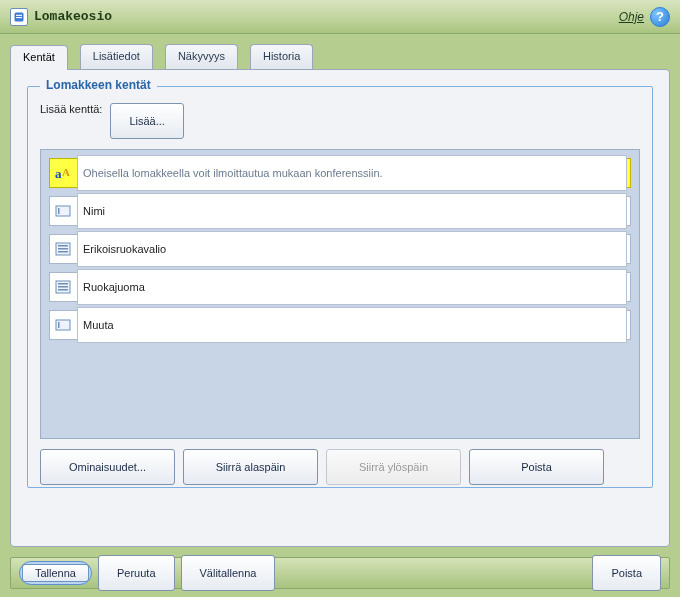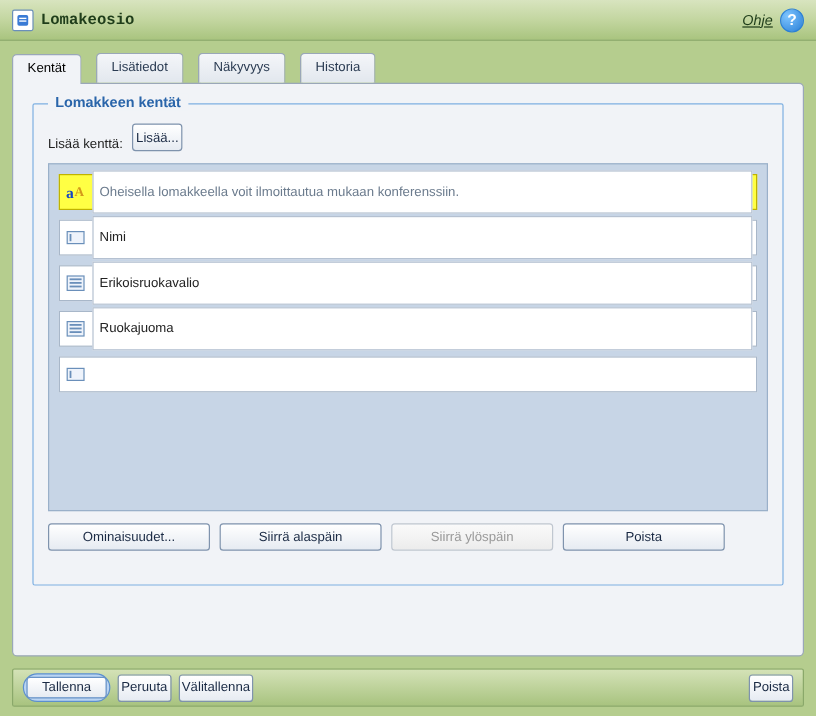--- a/index.html
+++ b/index.html
@@ -94,43 +94,43 @@
   .legend {
     position: absolute;
     top: -9px;
     left: 12px;
     background: #f1f3f7;
     padding: 0 6px;
     color: #2a65aa;
     font-weight: bold;
     font-size: 12px;
   }
-  .addrow { display: flex; align-items: flex-end; gap: 8px; margin-bottom: 10px; margin-top: 4px; }
+  .addrow { display: flex; align-items: flex-start; gap: 8px; margin-bottom: 10px; margin-top: 4px; }
   .addrow-label { color: #222; }
   .select {
     width: 150px;
     height: 21px;
     border: 1px solid #7f9db9;
     background: #fff;
     display: flex;
     align-items: center;
     padding: 0 0 0 5px;
     cursor: pointer;
     position: relative;
   }
   .select-arrow {
     position: absolute; right: 0; top: 0;
     width: 17px; height: 19px;
     background: linear-gradient(to bottom, #e7f0fb, #b6d1f2);
     border-left: 1px solid #7f9db9;
     display: flex; align-items: center; justify-content: center;
   }
   .btn {
-    height: 23px;
-    padding: 0 2px;
+    height: 36px;
+    padding: 0 18px;
     border: 1px solid #7f93ad;
     border-radius: 3px;
     background: linear-gradient(to bottom, #ffffff, #e6ebf2);
     color: #1a2a44;
     cursor: pointer;
     font-size: 11px;
     display: inline-flex;
     align-items: center;
     justify-content: center;
   }
@@ -295,20 +295,21 @@
             <input class="field-text-input" readonly="" value="Ruokajuoma" style="">
           </div>
 
           <div class="field-row">
             <span class="field-icon">
               <svg width="18" height="18" viewBox="0 0 18 18">
                   <rect x="2" y="4" width="14" height="10" fill="#eef3fb" stroke="#6a8fba"></rect>
                   <rect x="4" y="6" width="1.5" height="6" fill="#6a8fba"></rect>
                 </svg>
             </span>
+            <input class="field-text-input" readonly="" value="Muuta" style="">
           </div>
 
         </div>
 
         <div class="actions">
           <button class="btn wide">
               <span>Ominaisuudet...</span>
             </button>
           <button class="btn wide">
               <span>Siirrä alaspäin</span>

